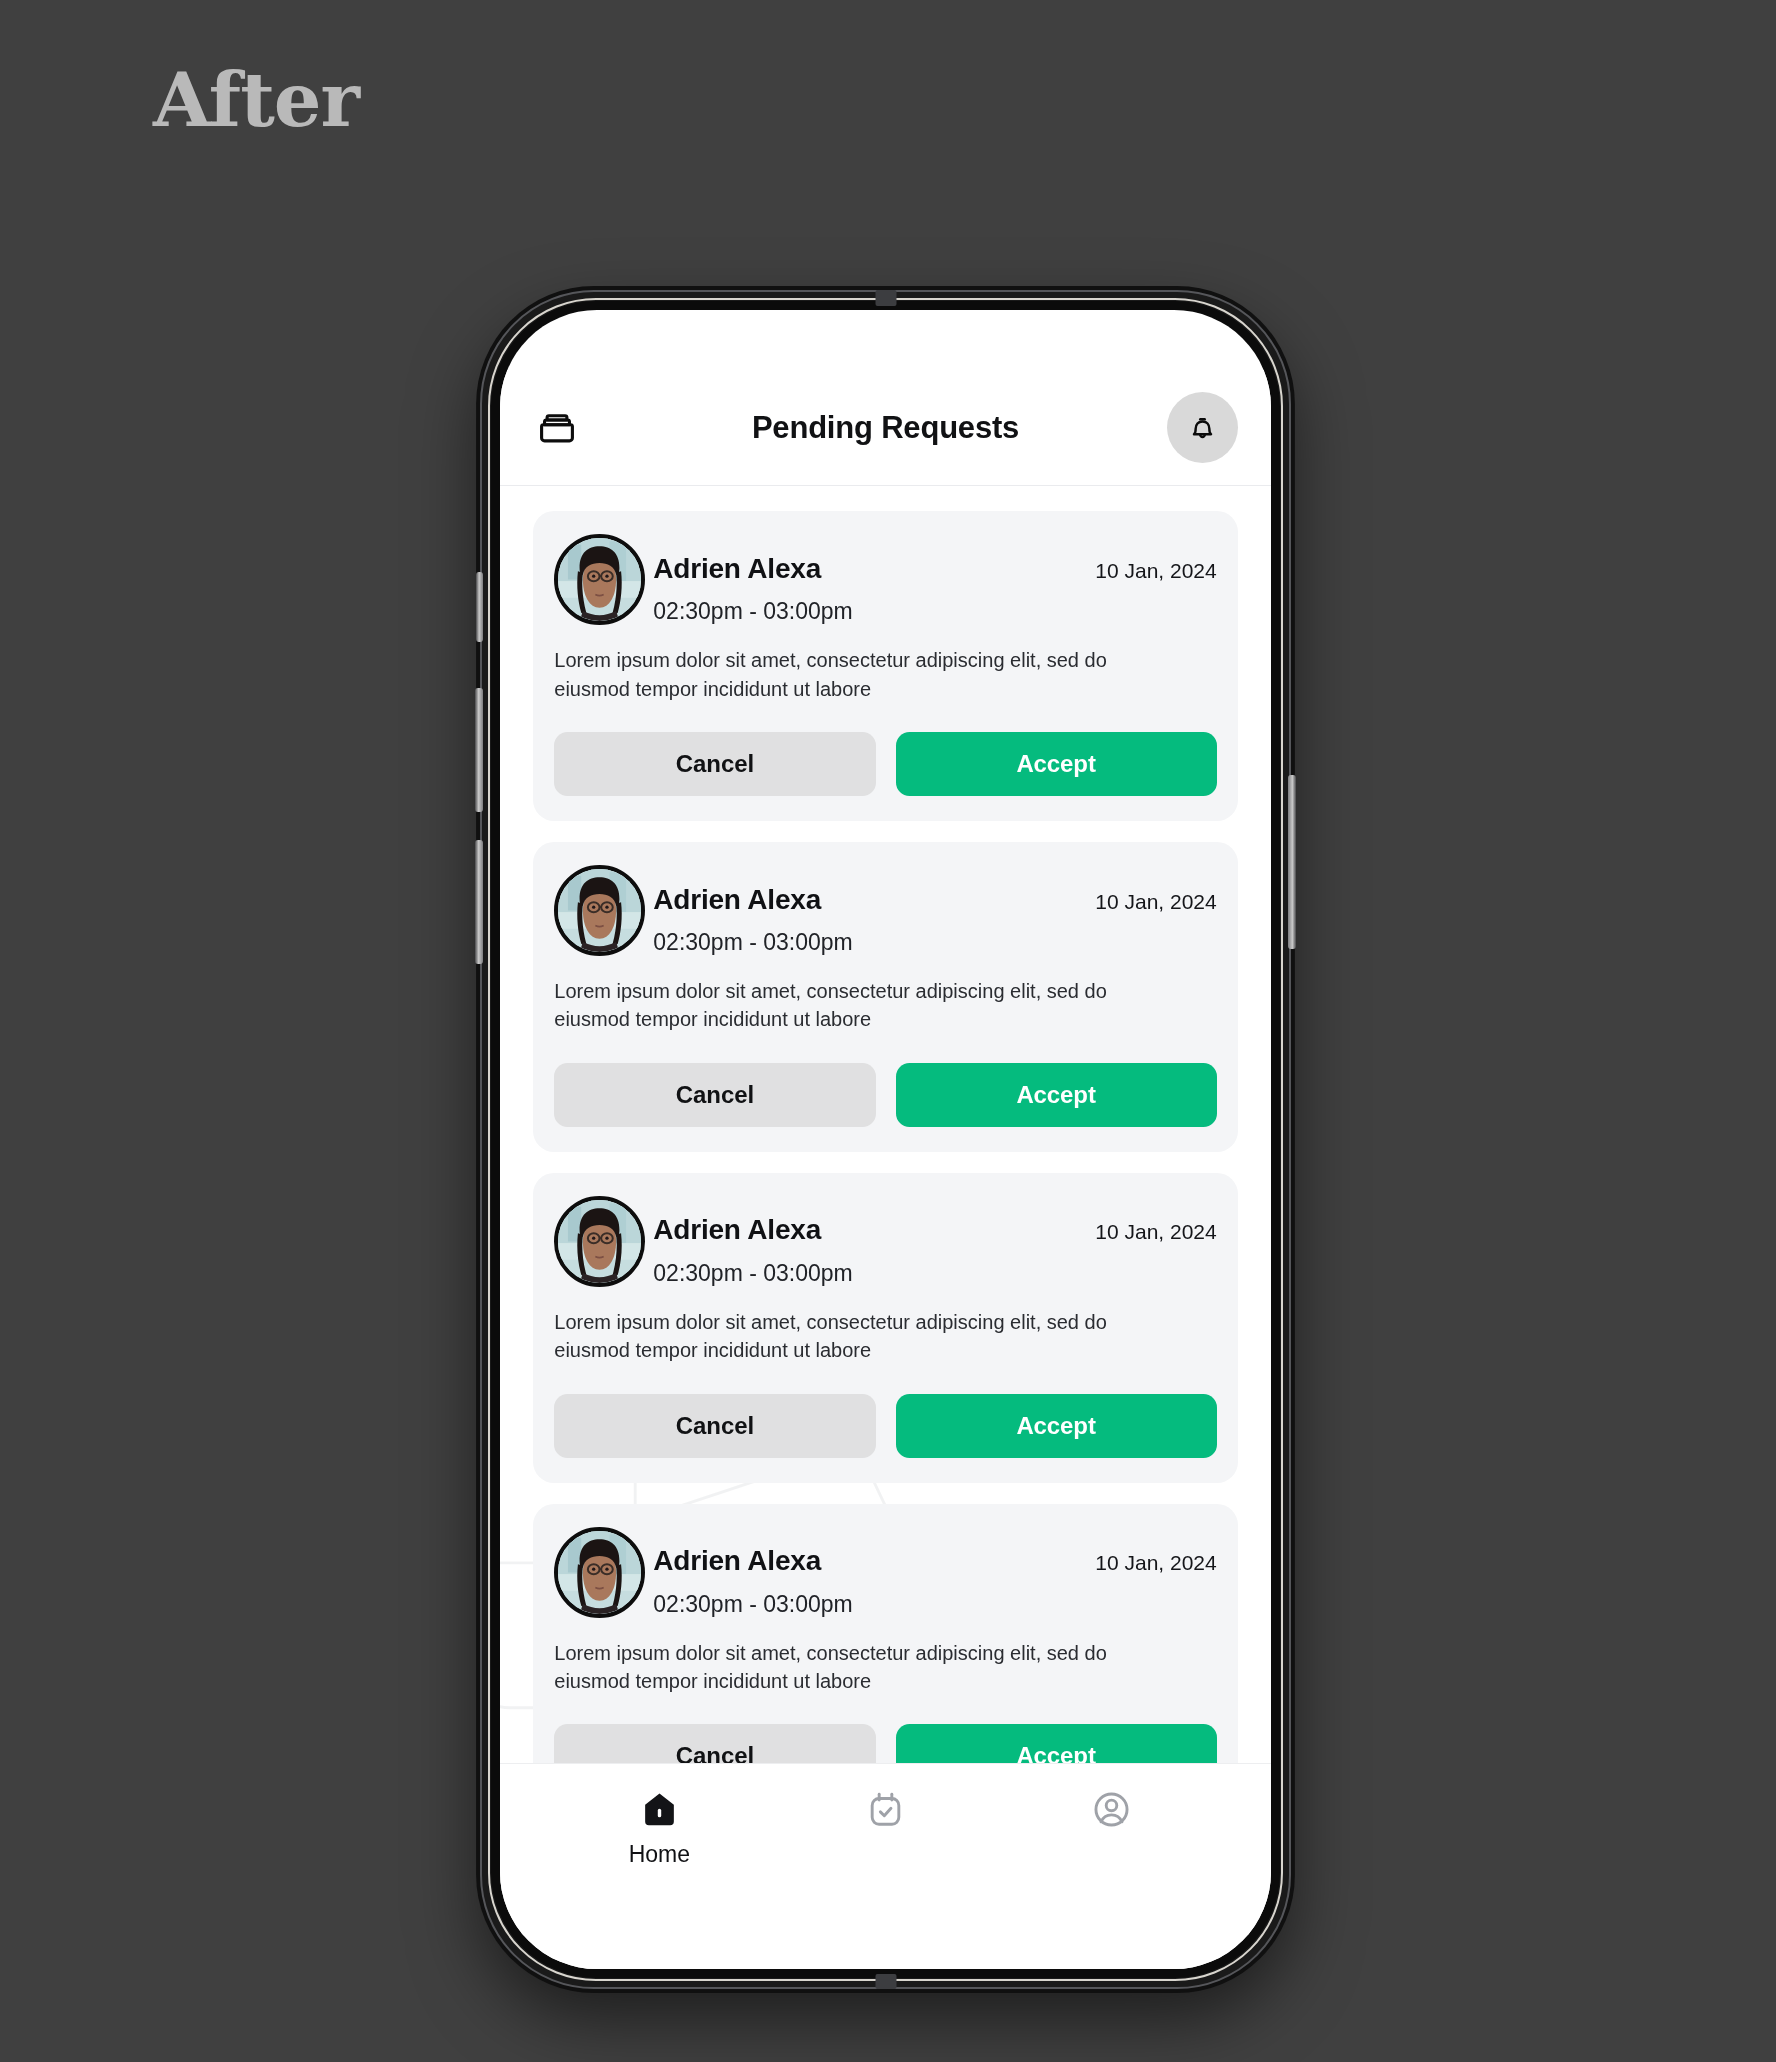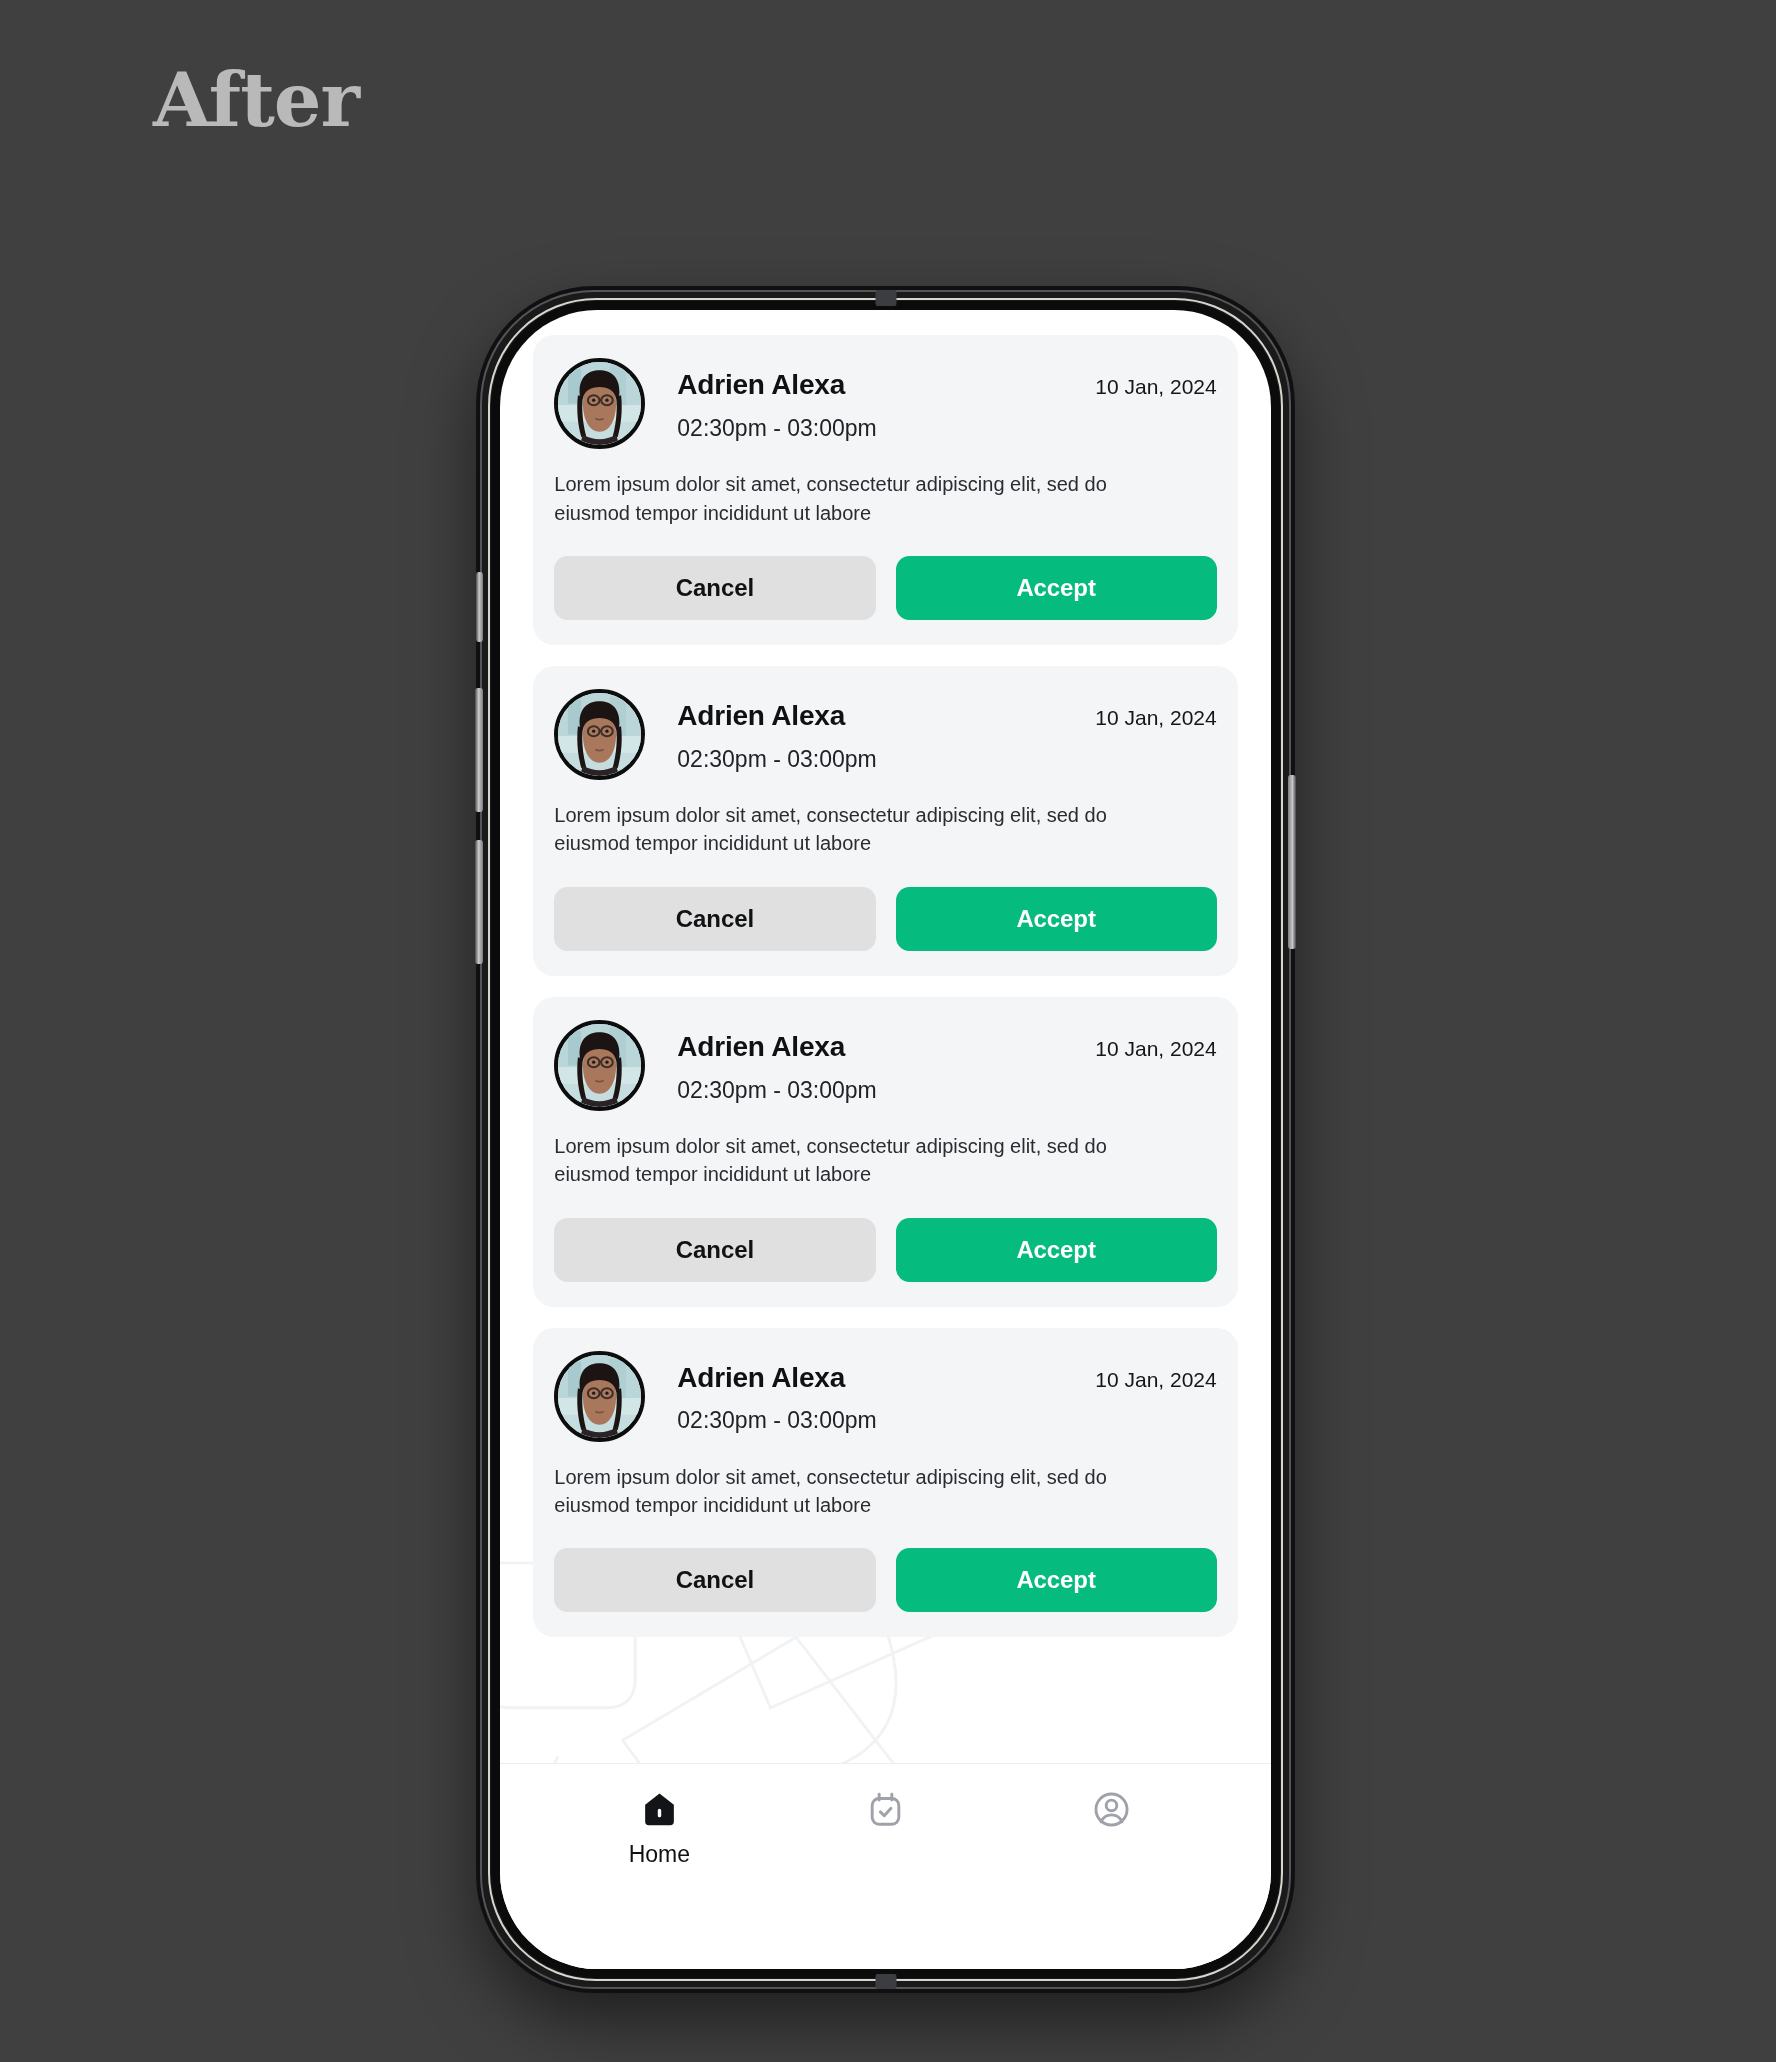--- a/index.html
+++ b/index.html
@@ -168,22 +168,22 @@
 
   .card {
     background: #F4F5F7;
     border-radius: 21px;
     padding: 23px 21px 25px 21px;
     margin-bottom: 21px;
   }
 
   .card-top {
     display: flex;
-    align-items: center;
-    gap: 32px;
+    align-items: flex-end;
+    gap: 8px;
   }
 
   .avatar {
     flex: 0 0 auto;
     width: 91px; height: 91px;
     border-radius: 50%;
     border: 4.8px solid #0D0D0D;
     overflow: hidden;
     position: relative;
     background: #BFD8DA;
@@ -297,20 +297,39 @@
           <path d="M40 60 L40 300 Q40 330 70 330 L170 330 Q200 330 200 300 L200 60"></path>
           <path d="M20 180 L230 180"></path>
           <path d="M30 300 L30 520"></path>
           <path d="M250 120 L430 60 L520 250 L340 330 Z"></path>
           <path d="M200 330 L400 270 L470 430 L270 500 Z" transform="rotate(-14 330 400)"></path>
           <path d="M300 160 Q420 130 460 250 Q500 370 380 400"></path>
           <path d="M120 380 L60 520"></path>
         </g>
       </svg>
 
+      <div class="app-header">
+        <div>
+          <svg class="logo-icon" viewBox="0 0 24 24" fill="none" stroke="#0D0D0D" stroke-width="1.7" stroke-linecap="round" stroke-linejoin="round">
+            <path d="M4.6 10.2 h14.8 a1 1 0 0 1 1 1 v6.2 a1.6 1.6 0 0 1 -1.6 1.6 H5.2 a1.6 1.6 0 0 1 -1.6 -1.6 v-6.2 a1 1 0 0 1 1 -1 z"></path>
+            <path d="M6.2 7.6 h11.6 a1 1 0 0 1 1 1 v1.6 H5.2 V8.6 a1 1 0 0 1 1 -1 z"></path>
+            <path d="M7.6 5.3 h8.8 a1 1 0 0 1 1 1 v1.3 H6.6 V6.3 a1 1 0 0 1 1 -1 z"></path>
+          </svg>
+        </div>
+
+        <div class="app-title">Pending Requests</div>
+
+        <button class="bell-btn">
+          <svg viewBox="0 0 24 24" fill="none" stroke="#0B0B0B" stroke-width="1.9" stroke-linecap="round" stroke-linejoin="round">
+            <path d="M5.4 17.2 c1.4-1.1 1.3-2.6 1.3-4.3 0-3.2 2-5.6 5.3-5.6 s5.3 2.4 5.3 5.6 c0 1.7-.1 3.2 1.3 4.3 z"></path>
+            <path d="M10.3 5.6 h3.4"></path>
+            <path d="M10.1 17.4 c.3 1.2 1 1.9 1.9 1.9 s1.6-.7 1.9-1.9"></path>
+          </svg>
+        </button>
+      </div>
 
       <div class="list">
 
         <div class="card">
           <div class="card-top">
             <div class="avatar">
               <svg viewBox="0 0 100 100" preserveAspectRatio="xMidYMid slice">
                 <rect width="100" height="100" fill="#C6DDDF"></rect>
                 <rect x="0" y="0" width="100" height="52" fill="#BBD6D9"></rect>
                 <rect x="12" y="8" width="16" height="42" fill="#A8C9CE"></rect>

